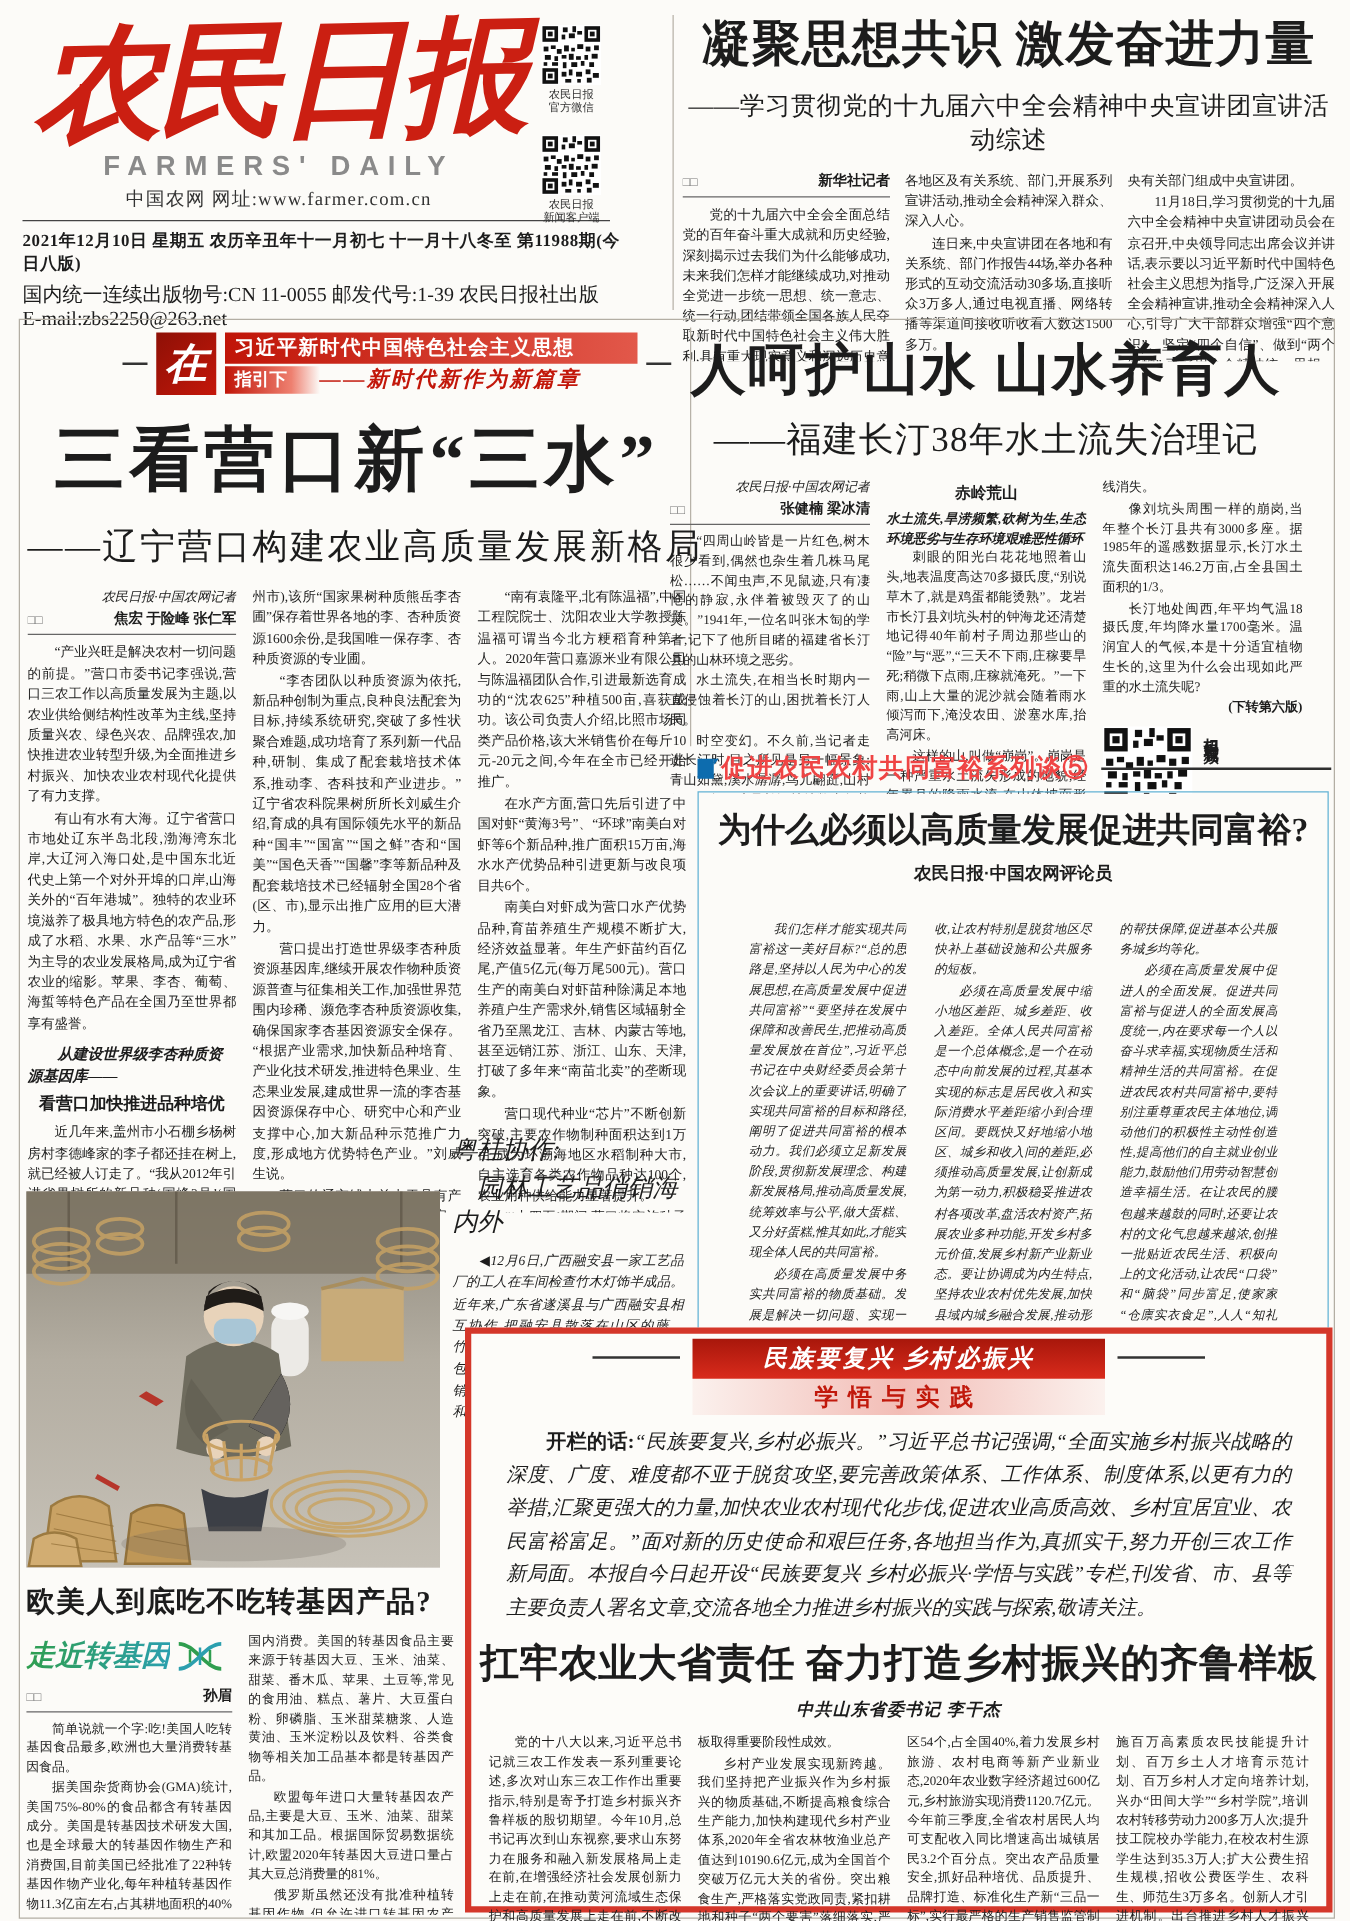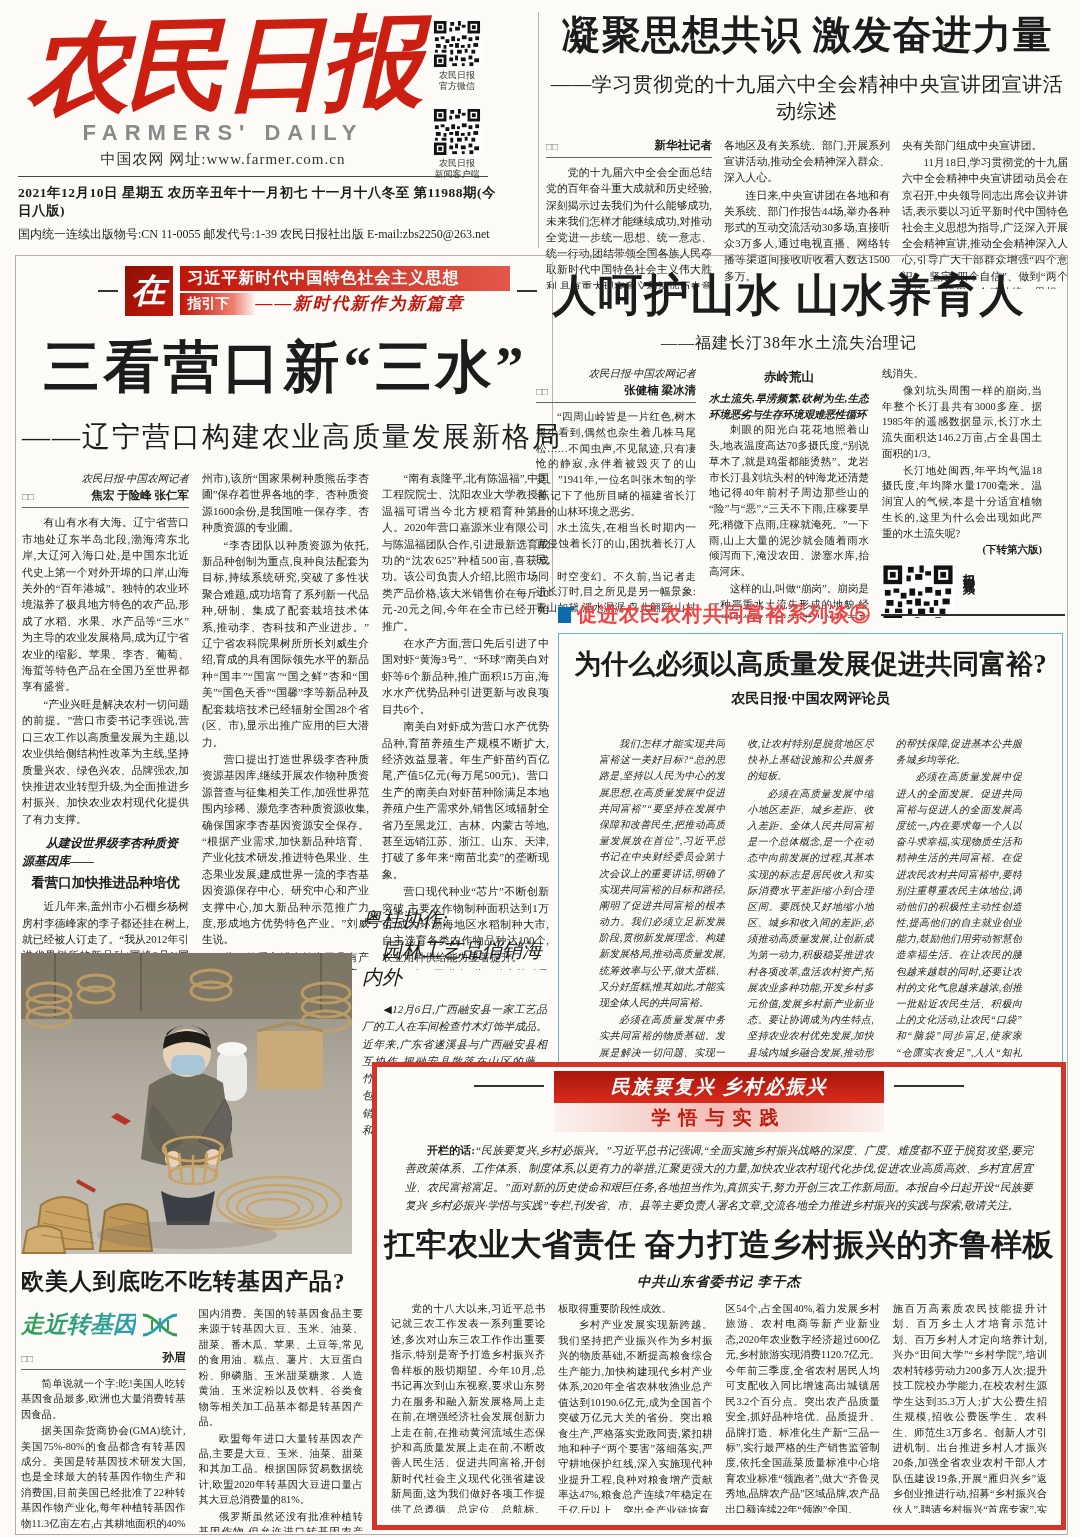--- a/index.html
+++ b/index.html
@@ -21,21 +21,21 @@
   #masthead{position:absolute;left:18px;top:6px;width:512px;height:246px;}
   .mh-title{width:410px;text-align:center;font-weight:bold;color:#cb1f12;
     font-size:102px;line-height:1.18;letter-spacing:-4px;font-style:italic;
     transform:rotate(-1.2deg);white-space:nowrap;}
   .mh-en{width:410px;text-align:center;color:#8a8a8a;font-weight:bold;
     font-family:"Liberation Sans","DejaVu Sans",sans-serif;
     font-size:22px;letter-spacing:7px;margin-top:-6px;}
   .mh-web{width:410px;text-align:center;font-size:15px;color:#333;margin-top:4px;letter-spacing:1px;}
   .mh-sep{width:470px;border-top:1.5px solid #444;margin-top:7px;}
   .mh-date{width:480px;font-size:13.5px;font-weight:bold;margin-top:7px;letter-spacing:.5px;}
-  .mh-pub{width:480px;font-size:12px;margin-top:6px;}
+  .mh-pub{width:480px;font-size:16px;margin-top:6px;}
   .qr-wrap{position:absolute;width:58px;text-align:center;}
   .qr-s{width:48px;height:48px;display:block;margin:0 auto;}
   .qr-label{font-size:9px;line-height:1.25;color:#333;white-space:pre-line;margin-top:2px;
     font-family:"Liberation Sans","DejaVu Sans",sans-serif;}
   
   #top-article{position:absolute;left:546px;top:8px;width:522px;}
   .ta-head{font-size:39px;font-weight:bold;text-align:center;letter-spacing:1px;white-space:nowrap;}
   .ta-sub{font-size:20px;text-align:center;margin-top:9px;letter-spacing:.5px;}
   .ta-cols{display:flex;gap:12px;margin-top:12px;height:152px;font-size:10.8px;line-height:1.5;}
   .ta-cols .col{flex:1;}
@@ -64,21 +64,21 @@
   .yk-head{font-size:56px;font-weight:bold;text-align:center;letter-spacing:4px;margin-top:14px;white-space:nowrap;}
   .yk-sub{font-size:28px;text-align:center;margin-top:12px;letter-spacing:2px;white-space:nowrap;}
   .yk-cols{display:flex;gap:13px;margin-top:14px;height:500px;font-size:10.8px;line-height:1.52;}
   .yk-cols .col{flex:1;}
   .byline2{display:block;text-align:right;}
   .kick-i{font-style:italic;font-weight:bold;text-align:left;font-size:12px;margin:6px 0 2px;text-indent:2em !important;}
   .kick-b{font-weight:bold;text-align:center;font-size:13.5px;margin:2px 0 5px;text-indent:0 !important;}
   
   #changting{position:absolute;left:536px;top:266px;width:506px;}
   .ct-head{font-size:44px;font-weight:bold;text-align:center;letter-spacing:2px;white-space:nowrap;}
-  .ct-sub{font-size:16px;text-align:center;margin-top:8px;letter-spacing:1px;}
+  .ct-sub{font-size:28px;text-align:center;margin-top:8px;letter-spacing:1px;}
   .ct-cols{display:flex;gap:13px;margin-top:12px;height:252px;font-size:10.5px;line-height:1.5;}
   .ct-cols .col{flex:1;}
   .ct-midhead{font-weight:bold;text-align:center;font-size:12.5px;margin:2px 0 4px;text-indent:0 !important;}
   .ct-intro{font-style:italic;font-weight:bold;margin-bottom:0;}
   .qr-row{display:flex;gap:6px;margin-top:6px;align-items:flex-start;}
   .qr-big{width:72px;height:72px;}
   .qr-vtext{writing-mode:vertical-rl;font-size:12px;font-weight:bold;letter-spacing:2px;height:72px;}
   
   #fuyu-head{position:absolute;left:558px;top:601px;width:507px;display:flex;align-items:center;gap:6px;}
   .fy-icon{width:13px;height:16px;background:#0d6cae;position:relative;}
@@ -100,21 +100,21 @@
   .pc-body{font-size:10.8px;font-style:italic;text-align:justify;line-height:1.6;margin-top:10px;text-indent:2em;}
   .pc-credit{font-size:10.5px;font-style:italic;font-weight:bold;text-align:right;margin-top:2px;}
   
   #sd-box{position:absolute;left:372px;top:1062px;width:694px;height:468px;border:5px solid #d4372a;box-sizing:border-box;background:#fdfcf9;}
   .sd-banner{width:330px;margin:4px auto 0;position:relative;}
   .sd-b1{background:linear-gradient(180deg,#a8170b,#d92b1c);color:#fff;font-weight:bold;font-style:italic;
     font-size:19px;text-align:center;padding:3px 2px;letter-spacing:2px;white-space:nowrap;}
   .sd-b1-line{position:absolute;top:14px;width:70px;height:2px;background:#333;}
   .sd-b2{color:#c1190c;font-weight:bold;font-size:19px;letter-spacing:8px;text-align:center;padding:2px 0 1px;
     background:linear-gradient(90deg,rgba(217,43,28,0.05),rgba(217,43,28,0.30),rgba(217,43,28,0.05));}
-  .sd-intro{margin:9px 28px 0;font-size:11px;line-height:1.66;font-style:italic;text-align:justify;text-indent:2em;}
+  .sd-intro{margin:9px 28px 0;font-size:16px;line-height:1.66;font-style:italic;text-align:justify;text-indent:2em;}
   .sd-intro b{font-style:normal;font-weight:bold;}
   .sd-head{font-size:31px;font-weight:bold;text-align:center;margin-top:10px;letter-spacing:.5px;white-space:nowrap;}
   .sd-by{font-size:13.5px;font-style:italic;font-weight:bold;text-align:center;margin-top:7px;letter-spacing:1px;}
   .sd-cols{display:flex;gap:13px;margin:10px 14px 0;height:212px;font-size:10.3px;line-height:1.5;}
   .sd-cols .col{flex:1;}
   
   #gmo{position:absolute;left:21px;top:1266px;width:342px;}
   .gm-head{font-size:23px;font-weight:bold;letter-spacing:1px;white-space:nowrap;}
   .gm-cols{display:flex;gap:13px;margin-top:9px;height:226px;font-size:10.3px;line-height:1.5;}
   .gm-cols .col{flex:1;}
@@ -255,22 +255,22 @@
     <div class="yk-cols">
       <div class="col">
         <div class="byline-block">
           <span class="byline-sq">□□</span>
           <span style="text-align:right">
             <span class="kai" style="font-size:10.5px">农民日报·中国农网记者</span>
             <span class="byline-nm byline2">焦宏 于险峰 张仁军</span>
           </span>
         </div>
         <div class="col">
+            <p>“产业兴旺是解决农村一切问题的前提。”营口市委书记李强说,营口三农工作以高质量发展为主题,以农业供给侧结构性改革为主线,坚持质量兴农、绿色兴农、品牌强农,加快推进农业转型升级,为全面推进乡村振兴、加快农业农村现代化提供了有力支撑。</p>
             <p>有山有水有大海。辽宁省营口市地处辽东半岛北段,渤海湾东北岸,大辽河入海口处,是中国东北近代史上第一个对外开埠的口岸,山海关外的“百年港城”。独特的农业环境滋养了极具地方特色的农产品,形成了水稻、水果、水产品等“三水”为主导的农业发展格局,成为辽宁省农业的缩影。苹果、李杏、葡萄、海蜇等特色产品在全国乃至世界都享有盛誉。</p>
-            <p>“产业兴旺是解决农村一切问题的前提。”营口市委书记李强说,营口三农工作以高质量发展为主题,以农业供给侧结构性改革为主线,坚持质量兴农、绿色兴农、品牌强农,加快推进农业转型升级,为全面推进乡村振兴、加快农业农村现代化提供了有力支撑。</p>
           </div>
         <div class="kick-i">从建设世界级李杏种质资源基因库——</div>
         <div class="kick-b">看营口加快推进品种培优</div>
         <div class="col">
             <p>近几年来,盖州市小石棚乡杨树房村李德峰家的李子都还挂在树上,就已经被人订走了。“我从2012年引进省果树所的新品种‘国峰2号’‘国峰7号’等,从前几年的每斤12元涨到现在每斤20元还是供不应求。”李德峰说,种李子的效益是普通品种的5到10倍。</p>
           </div>
       </div>
       <div class="col cont">
           <p>州市),该所“国家果树种质熊岳李杏圃”保存着世界各地的李、杏种质资源1600余份,是我国唯一保存李、杏种质资源的专业圃。</p>
           <p>“李杏团队以种质资源为依托,新品种创制为重点,良种良法配套为目标,持续系统研究,突破了多性状聚合难题,成功培育了系列新一代品种,研制、集成了配套栽培技术体系,推动李、杏科技和产业进步。”辽宁省农科院果树所所长刘威生介绍,育成的具有国际领先水平的新品种“国丰”“国富”“国之鲜”杏和“国美”“国色天香”“国馨”李等新品种及配套栽培技术已经辐射全国28个省(区、市),显示出推广应用的巨大潜力。</p>

